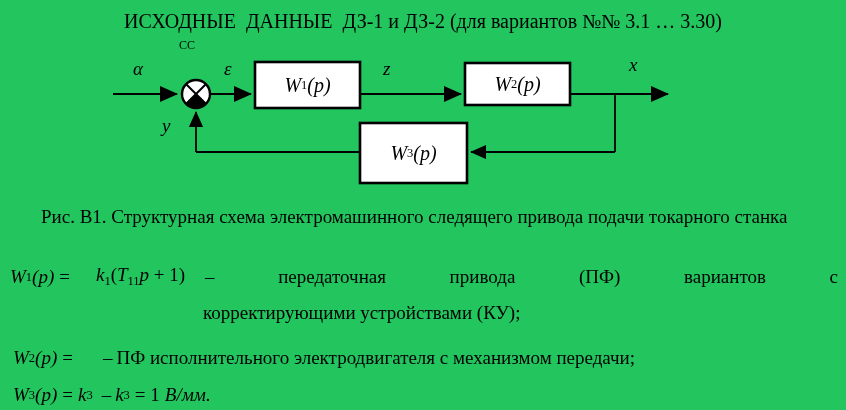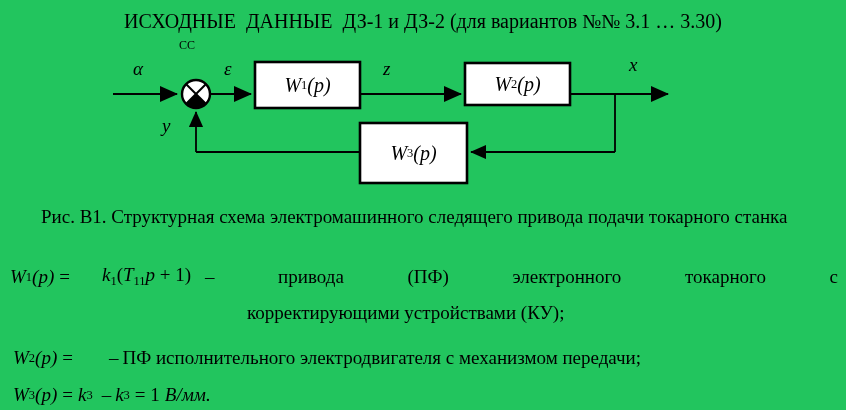--- a/index.html
+++ b/index.html
@@ -9,28 +9,28 @@
          font-size:20px;white-space:pre;}
   svg{position:absolute;top:0;left:0;}
   .dlabel{position:absolute;font-size:19px;font-style:italic;line-height:20px;}
   .dlabel.rm{font-style:normal;font-size:12px;}
   .blk{position:absolute;display:flex;align-items:center;justify-content:center;
        font-size:20px;}
   .it{font-style:italic;}
   .sb{font-size:12.5px;font-style:normal;vertical-align:-4px;}
   .caption{position:absolute;left:41px;top:206px;font-size:19px;white-space:nowrap;}
   .frow{position:absolute;display:flex;align-items:center;font-size:19px;}
-  .frac{display:inline-block;text-align:center;vertical-align:middle;margin-left:22px;}
+  .frac{display:inline-block;text-align:center;vertical-align:middle;margin-left:16px;}
   .frac .num{display:block;padding:0 5px 1px 5px;}
   .frac .den{display:block;border-top:1.6px solid #000;padding:1px 5px 0 5px;}
   .eq{padding:0 5px;font-style:normal;}
   .dash{padding:0 4px 0 9px;font-style:normal;}
   .jwords{position:absolute;left:205px;top:266px;width:633px;display:flex;
           justify-content:space-between;font-size:19px;}
-  .fline2{position:absolute;left:203px;top:302px;font-size:19px;margin-left:44px;}
+  .fline2{position:absolute;left:203px;top:302px;font-size:19px;}
   .ftext{font-style:normal;}
 </style>
 </head>
 <body>
 
 <div class="page">
 
   <div class="title">ИСХОДНЫЕ  ДАННЫЕ  ДЗ-1 и ДЗ-2 (для вариантов №№ 3.1 … 3.30)</div>
 
   <svg width="846" height="200" viewBox="0 0 846 200">
@@ -85,24 +85,24 @@
     <span class="it">W</span>
       <sub class="sb">1</sub>
       <span class="it">(p)</span>
     <span class="eq">=</span>
     <span class="frac">
       <span class="num"><span class="it">k</span><sub class="sb">1</sub><span>(</span><span class="it">T</span><sub class="sb">11</sub><span class="it">p</span><span> + 1)</span></span>
     </span>
   </div>
   <div class="jwords">
     <span>–</span>
+    <span>передаточная</span>
     <span>привода</span>
     <span>(ПФ)</span>
-    <span>электронного</span>
-    <span>токарного</span>
+    <span>вариантов</span>
     <span>с</span>
   </div>
   <div class="fline2">корректирующими устройствами (КУ);</div>
 
   <div class="frow" style="left:13px;top:331px;height:54px;">
     <span class="it">W</span>
       <sub class="sb">2</sub>
       <span class="it">(p)</span>
     <span class="eq">=</span>
     <span class="frac">

